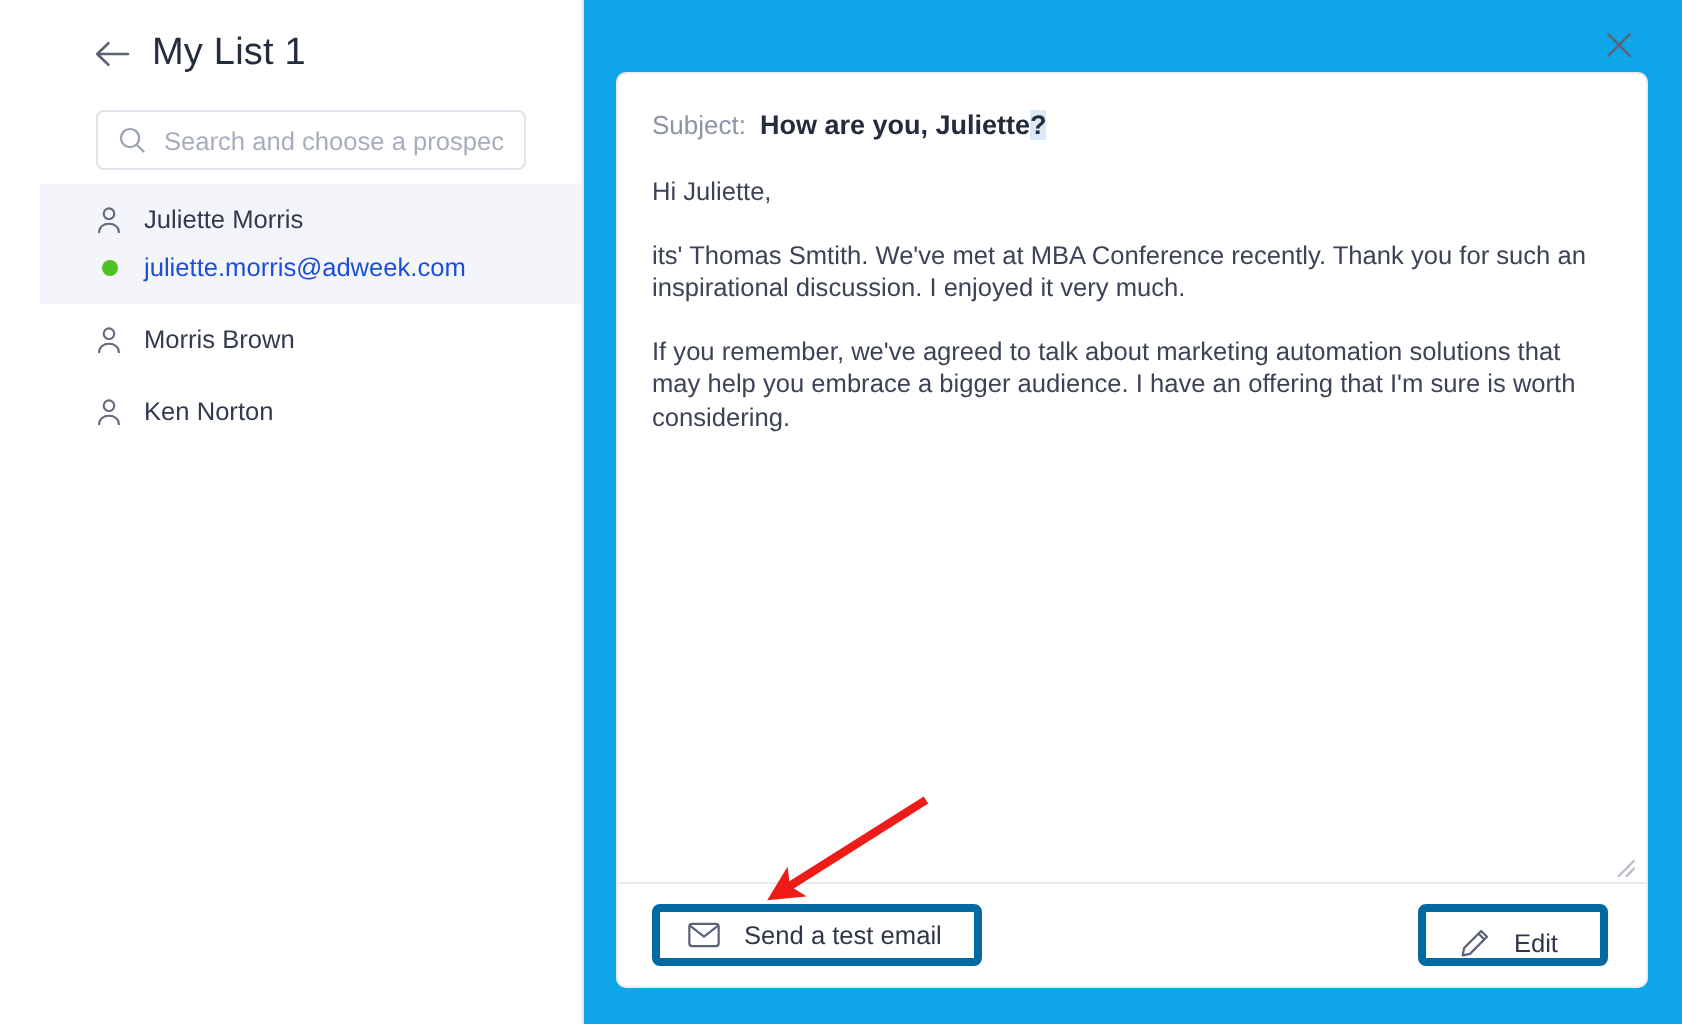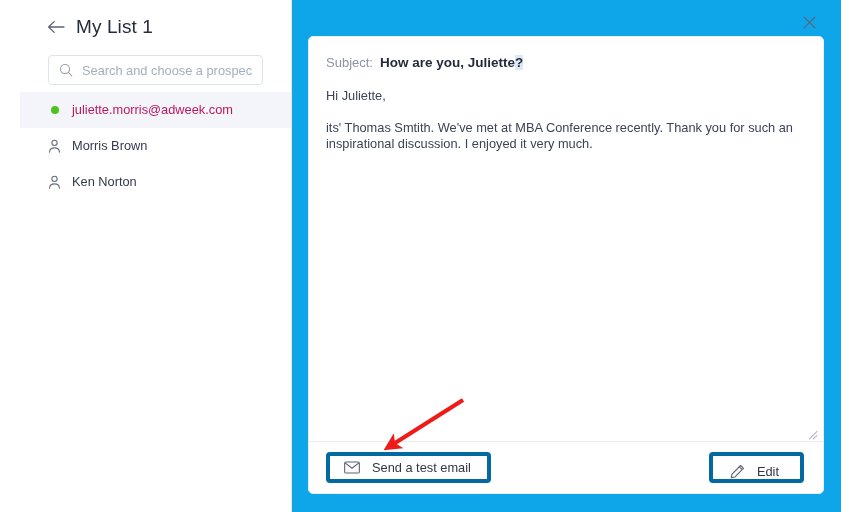--- a/index.html
+++ b/index.html
@@ -112,21 +112,21 @@
     display: flex; align-items: center; justify-content: center;
   }
   .status-dot {
     width: 8px; height: 8px;
     border-radius: 50%;
     background: #4dc323;
     display: block;
   }
   .prospect-email {
     font-size: 12.8px;
-    color: #be185d;
+    color: #1d4ed8;
     line-height: 16px;
   }
 
   
   .main {
     flex: 1 1 auto;
     position: relative;
     background: #0ea5e9;
     height: 512px;
   }
@@ -268,20 +268,29 @@
           </svg>
         </span>
         <input class="search-input" type="text" value="" placeholder="Search and choose a prospect" style="">
       </div>
     </div>
 
     <div class="prospect-list">
 
       <div class="prospect-item selected">
         <div class="prospect-row">
+          <span class="person-icon">
+            <svg width="13" height="14" viewBox="0 0 14 15" fill="none" aria-hidden="true">
+              <circle cx="7" cy="4.1" r="2.85" stroke="currentColor" stroke-width="1.15"></circle>
+              <path d="M1.7 14.1c0-2.9 2.37-4.6 5.3-4.6s5.3 1.7 5.3 4.6" stroke="currentColor" stroke-width="1.15" stroke-linecap="round"></path>
+            </svg>
+          </span>
+          <span class="prospect-name">Juliette Morris</span>
+        </div>
+        <div class="prospect-row">
           <span class="status-dot-wrap">
             <span class="status-dot" style="background: rgb(77, 195, 35);"></span>
           </span>
           <span class="prospect-email">juliette.morris@adweek.com</span>
         </div>
       </div>
 
       <div class="prospect-item">
         <div class="prospect-row">
           <span class="person-icon">
@@ -321,20 +330,21 @@
 
       <div class="email-body-area">
 
         <div class="subject-line">
           <span class="subject-label">Subject:</span>
           <span class="subject-value"><span>How are you, Juliette</span><span class="subject-cursor">?</span></span>
         </div>
 
         <p class="para">Hi Juliette,</p>
         <p class="para">its' Thomas Smtith. We've met at MBA Conference recently. Thank you for such an inspirational discussion. I enjoyed it very much.</p>
+        <p class="para last">If you remember, we've agreed to talk about marketing automation solutions that may help you embrace a bigger audience. I have an offering that I'm sure is worth considering.</p>
 
         <span class="resize-handle">
           <svg width="10" height="10" viewBox="0 0 10 10" fill="none" aria-hidden="true">
             <path d="M9 1.4L1.4 9M9 5.3L5.3 9" stroke="currentColor" stroke-width="1.1" stroke-linecap="round"></path>
           </svg>
         </span>
       </div>
 
       <div class="card-divider"></div>
 

